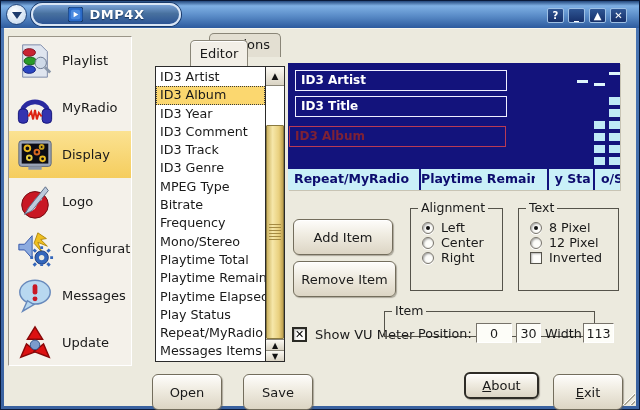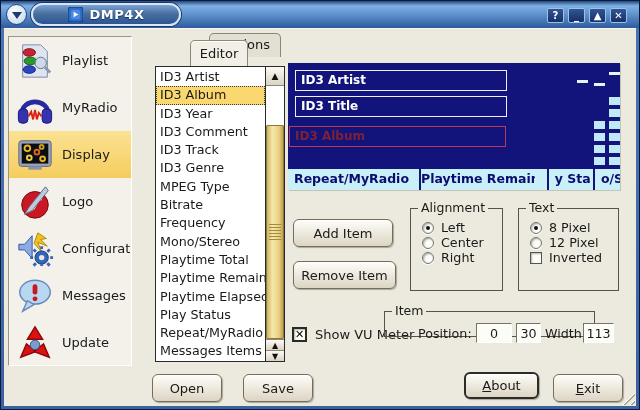--- a/index.html
+++ b/index.html
@@ -78,21 +78,21 @@
   .vu-sq{position:absolute;width:11px;height:8px;background:#bfe9f6;}
   .vu-peak{position:absolute;width:11px;height:3px;background:#dff6fc;}
   .pv-bar{position:absolute;left:0;right:0;bottom:0;height:23px;background:#c9f0f8;
           border-top:2px solid #13137c;display:flex;}
   .pv-cell{height:100%;color:#0c0c6e;font-weight:bold;font-size:12.5px;line-height:20px;
            padding-left:6px;white-space:nowrap;overflow:hidden;}
   .pv-cell + .pv-cell{border-left:2px solid #13137c;}
   .pv-cell.center{text-align:center;padding-left:0;}
 
   
-  .btn3d{position:absolute;height:28px;border:1px solid #736d5c;border-radius:6px;
+  .btn3d{position:absolute;height:36px;border:1px solid #736d5c;border-radius:6px;
          background:linear-gradient(180deg,#fefdfb 0,#efebe0 45%,#dcd5c4 100%);
          box-shadow:inset 0 1px 0 #fff,1px 1px 1px rgba(90,85,70,.45);
          font-family:inherit;font-size:13px;color:#1a1a1a;cursor:pointer;padding:0;}
   .btn-add{left:293px;top:219px;width:100px;}
   .btn-remove{left:293px;top:261px;width:103px;}
   .btn-open{left:152px;top:374px;width:70px;}
   .btn-save{left:243px;top:374px;width:70px;}
   .btn-about{left:464px;top:372px;width:75px;height:27px;border:2px solid #2e2c26;}
   .btn-exit{left:553px;top:374px;width:70px;}
   .u{text-decoration:underline;}

